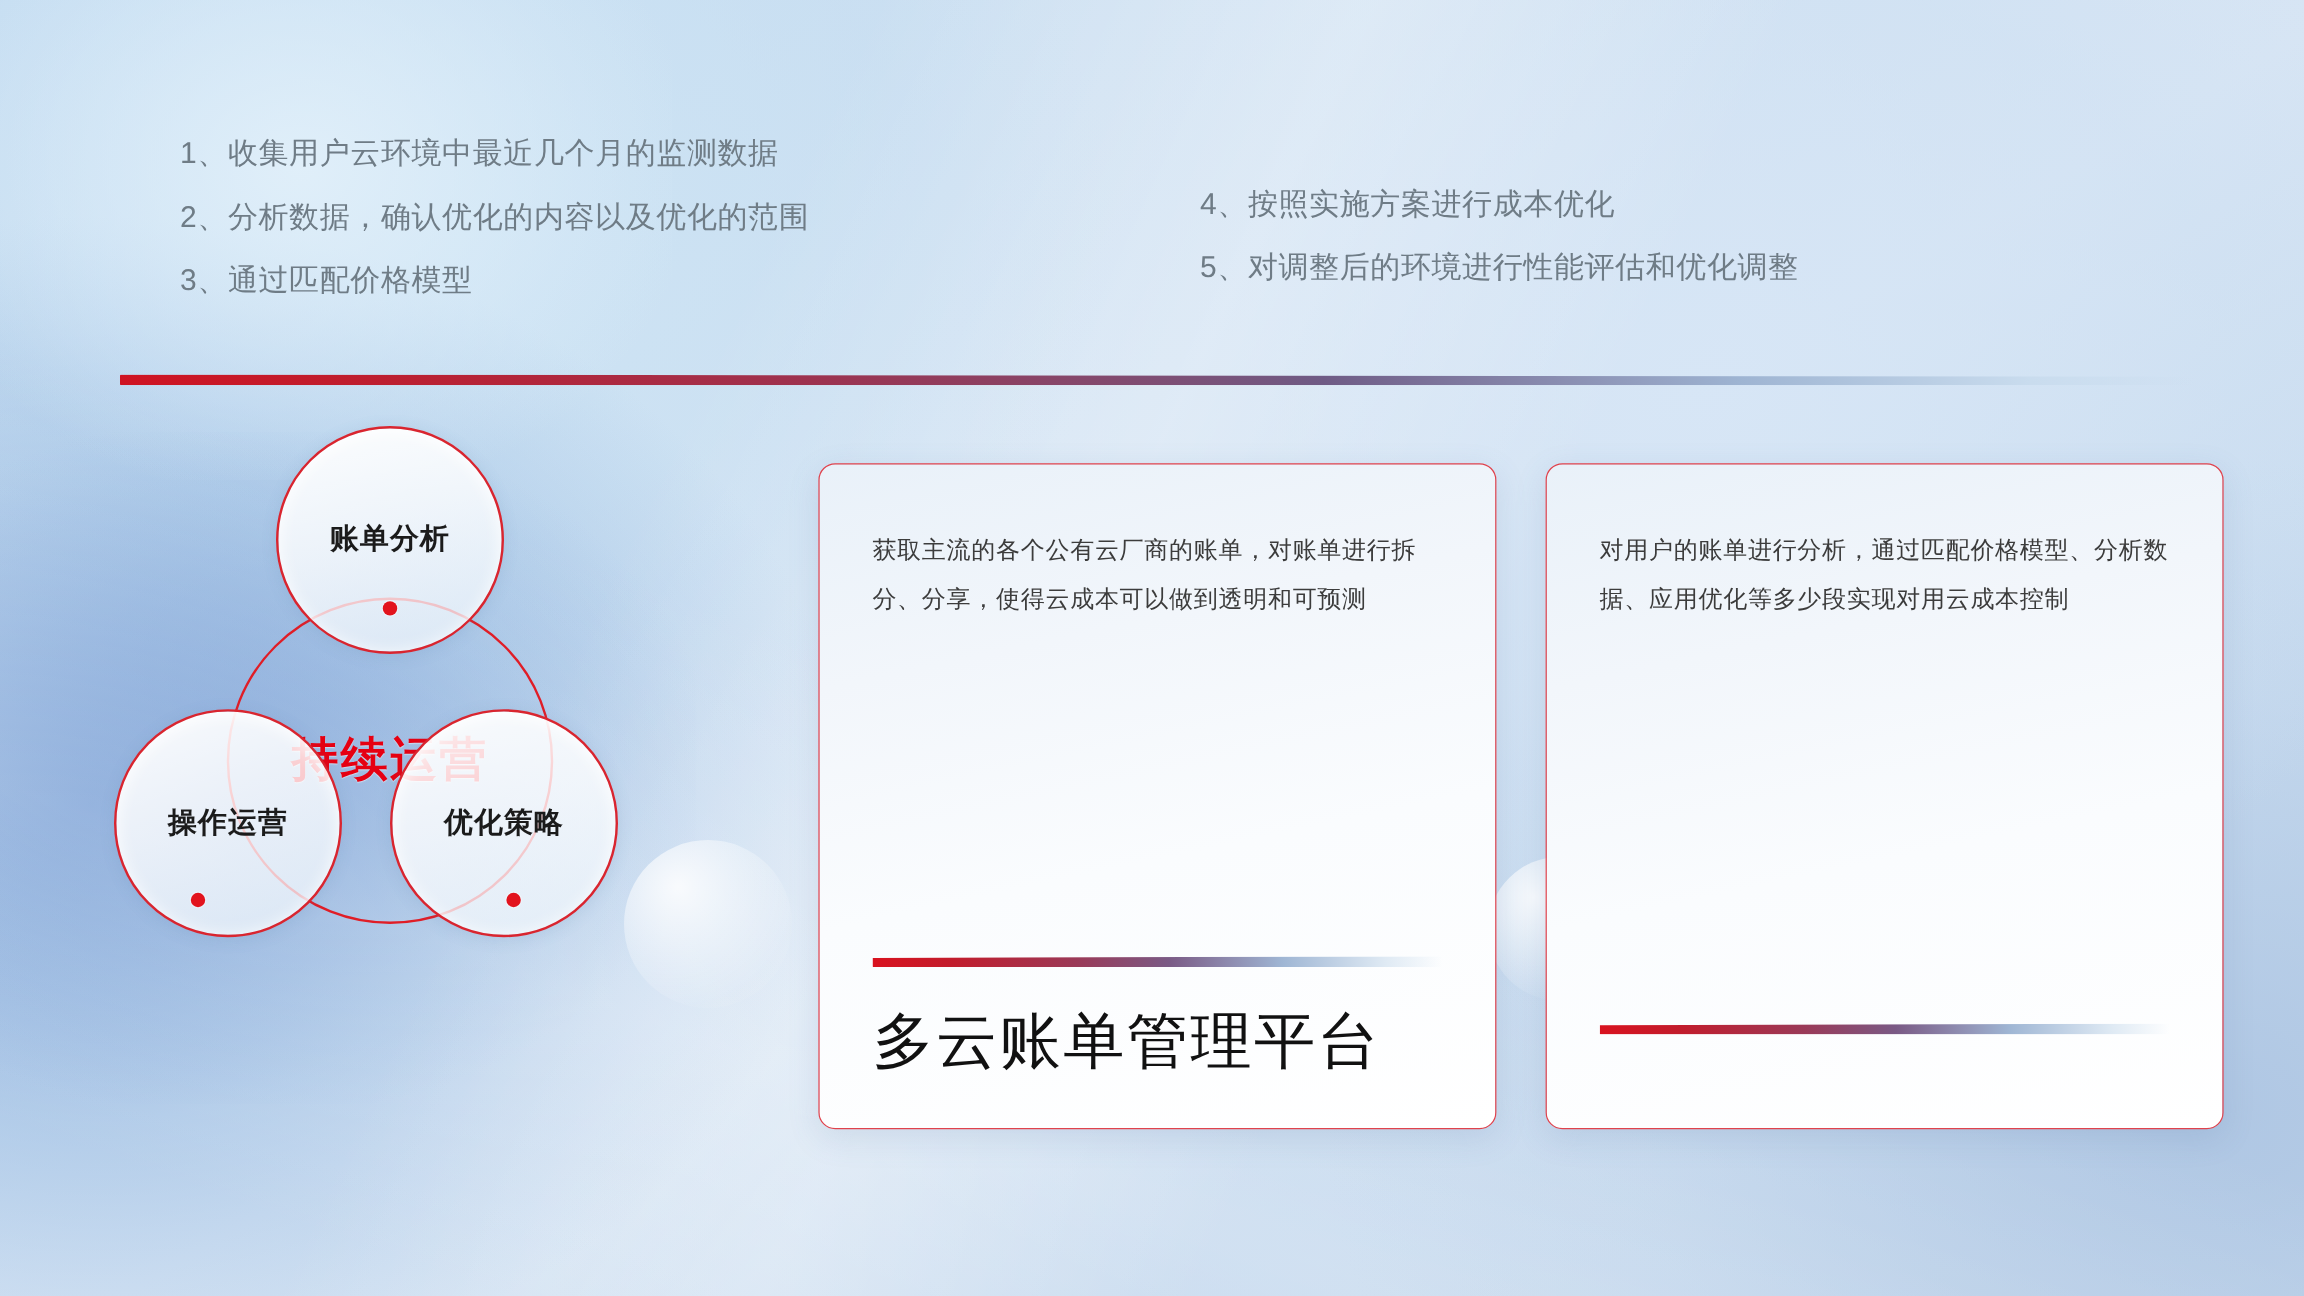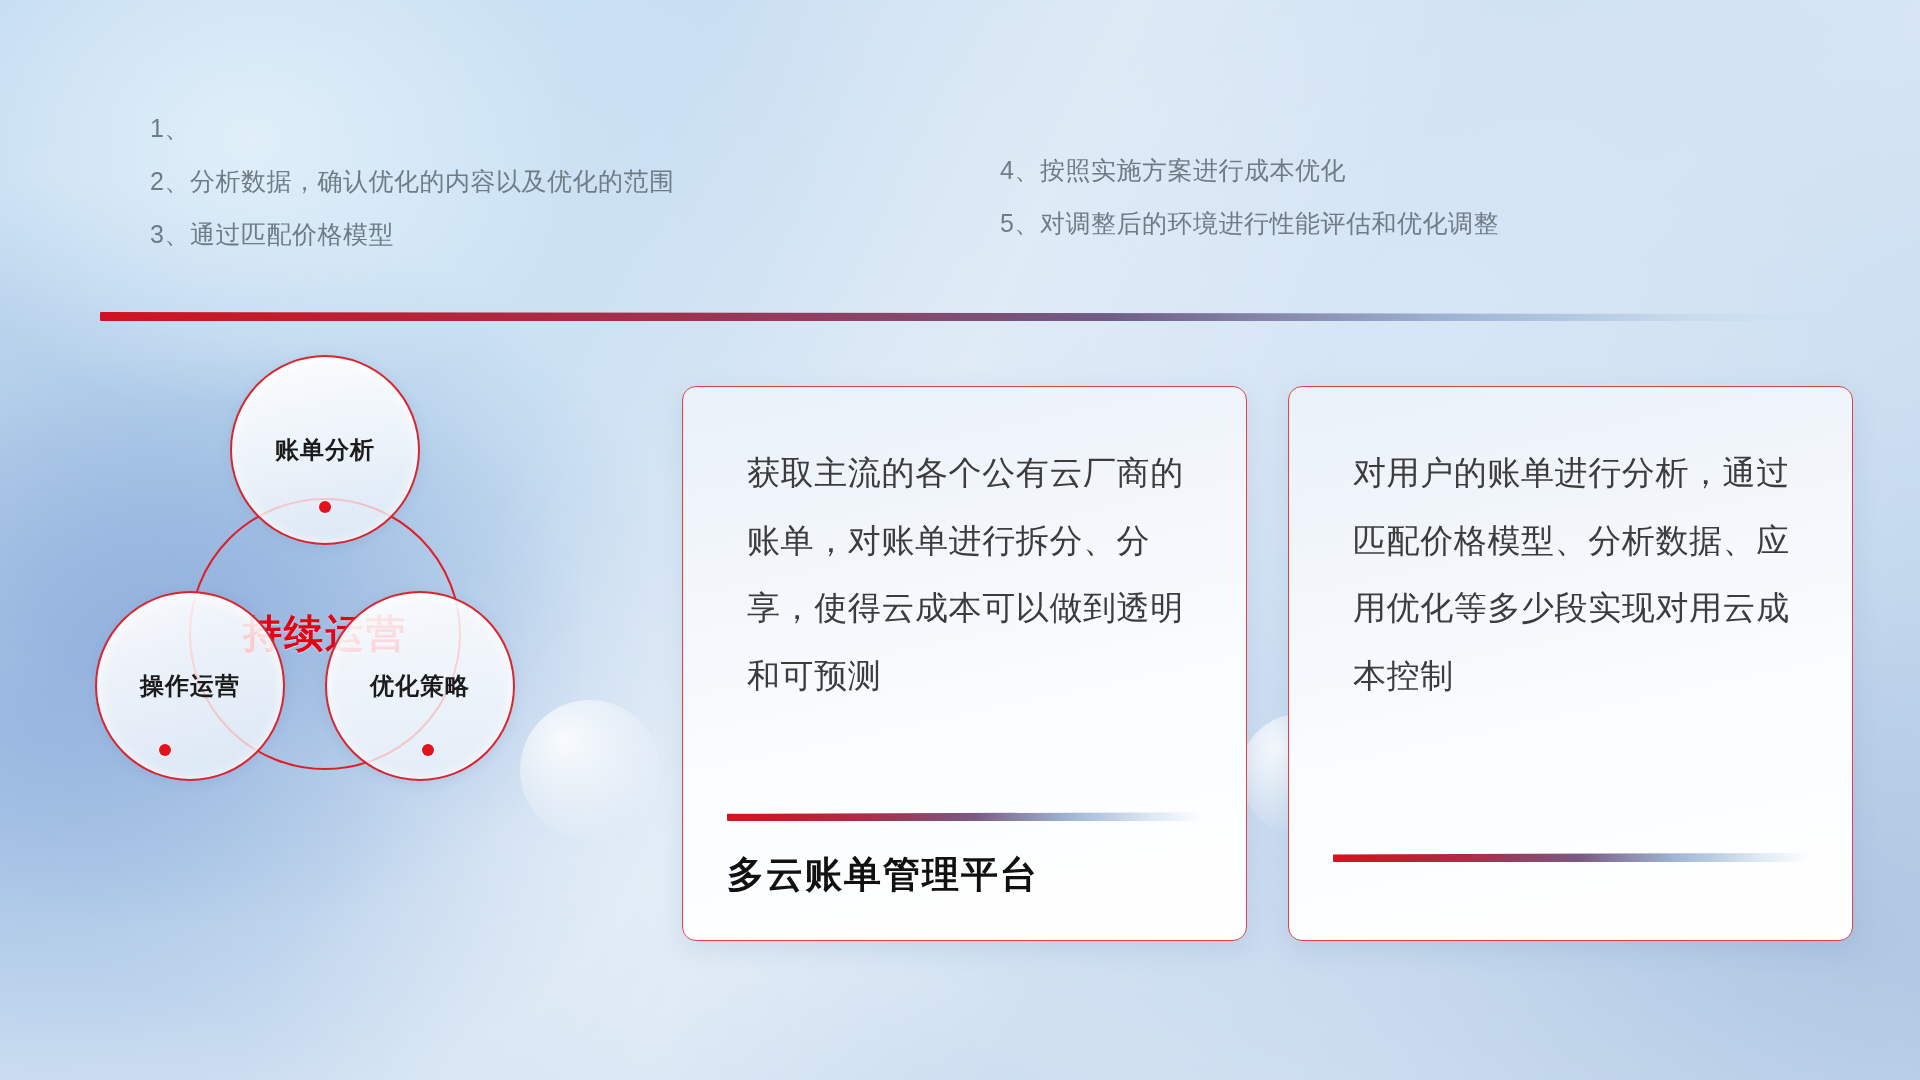--- a/index.html
+++ b/index.html
@@ -160,39 +160,38 @@
     box-shadow: 0 8px 26px rgba(86,124,170,0.15);
     display: flex;
     flex-direction: column;
     padding: 52px 44px 44px 44px;
   }
   #card-1 { left: 682px; }
   #card-2 { left: 1288px; }
 
   .card-body {
     color: #3c3c3c;
-    font-size: 33px;
+    font-size: 20px;
     line-height: 2.05;
     letter-spacing: 0.6px;
     flex: 0 0 auto;
-    margin-left: 20px;
   }
   .card-rule {
     margin-top: auto;
     height: 9px;
     width: 100%;
     background: linear-gradient(90deg, #d9121f 0%, #c21c2c 14%, #9a3a58 36%, #7a5a85 52%, #9fb6d4 72%, #dfeaf4 90%, rgba(235,243,249,0) 100%);
     clip-path: polygon(0 16%, 100% 0, 100% 100%, 0 100%);
     border-radius: 1px;
     margin-bottom: 34px;
   }
   .card-title {
     color: #111111;
-    font-size: 37px;
-    font-weight: bold;
+    font-size: 51px;
+    font-weight: normal;
     letter-spacing: 2px;
     line-height: 1.1;
   }
 
   
   .bubble {
     position: absolute;
     border-radius: 50%;
     pointer-events: none;
     background: radial-gradient(circle at 32% 28%, rgba(255,255,255,0.85) 0%, rgba(255,255,255,0.30) 48%, rgba(255,255,255,0.05) 72%);
@@ -204,20 +203,21 @@
 <body>
 
 <div id="bg-layer"></div>
 <div id="bg-soft-topleft"></div>
 <div id="bg-soft-left"></div>
 <div id="bg-sheen"></div>
 
 <div id="steps-left" class="steps-col">
   <div class="step-item">
     <span class="step-num">1、</span>
+    <span>收集用户云环境中最近几个月的监测数据</span>
   </div>
   <div class="step-item">
     <span class="step-num">2、</span>
     <span>分析数据，确认优化的内容以及优化的范围</span>
   </div>
   <div class="step-item">
     <span class="step-num">3、</span>
     <span>通过匹配价格模型</span>
   </div>
 </div>

